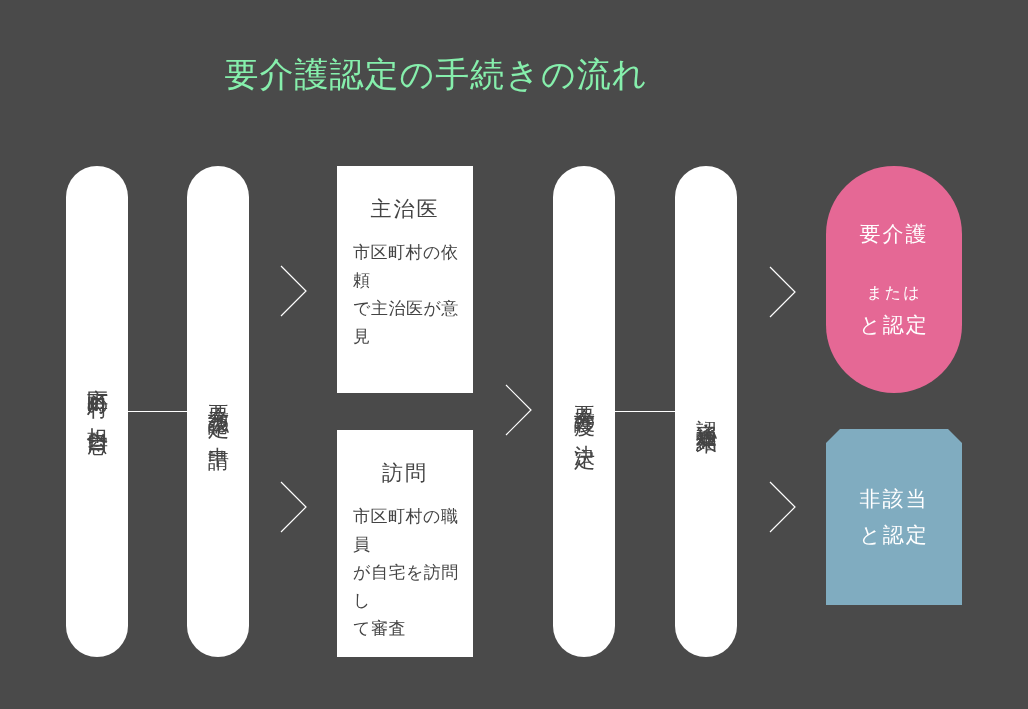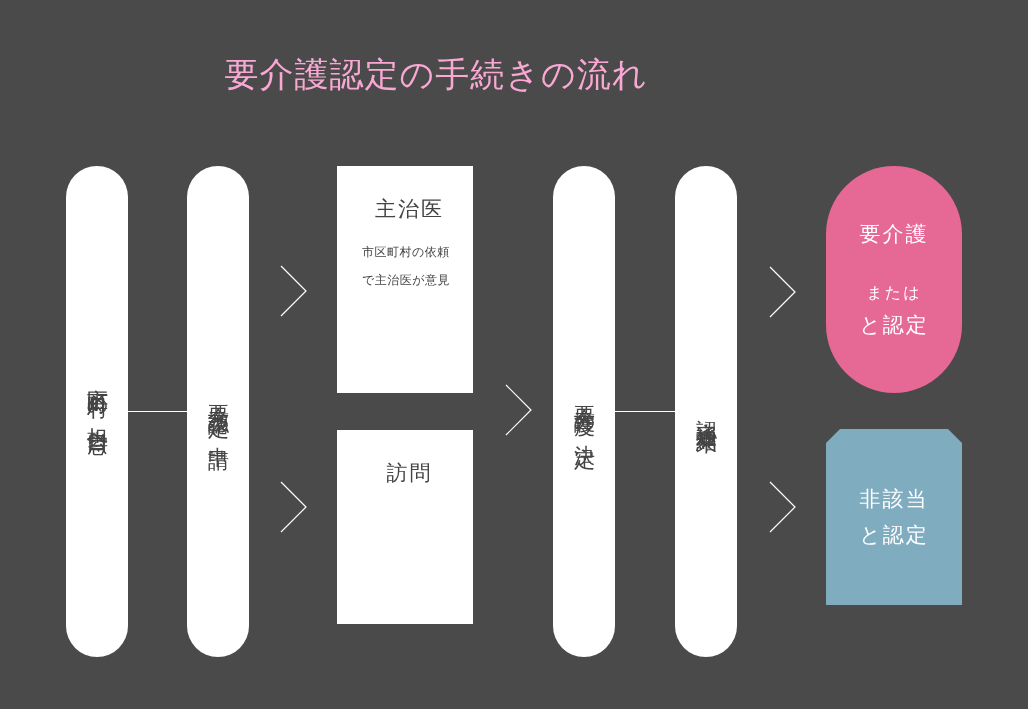--- a/index.html
+++ b/index.html
@@ -1,23 +1,23 @@
 <!DOCTYPE html>
 <html><head>
 <meta charset="utf-8">
 <style>
   * { margin:0; padding:0; box-sizing:border-box; }
   html, body { width:1028px; height:709px; background:#4a4a4a; overflow:hidden; }
   body { position:relative; font-family:"DejaVu Sans", "Liberation Sans", sans-serif; }
-  .title { position:absolute; left:0; width:872px; top:52px; text-align:center; color:#f9a8d4; font-size:34px; letter-spacing:1px; }
+  .title { position:absolute; left:0; width:872px; top:52px; text-align:center; color:#86efac; font-size:34px; letter-spacing:1px; }
   .pill { position:absolute; background:#fff; border-radius:31px; width:62px; top:166px; height:491px; display:flex; align-items:center; justify-content:center; }
   .vtext { writing-mode:vertical-rl; color:#444; font-size:21px; letter-spacing:3px; line-height:1; }
-  .card { position:absolute; background:#fff; width:136px; left:337px; color:#444; text-align:center;padding-left:9px; }
+  .card { position:absolute; background:#fff; width:136px; left:337px; color:#444; text-align:center; }
   .card .head { font-size:21px; line-height:34px; margin-top:26px; letter-spacing:2px; }
-  .card .body { font-size:12px; line-height:28px; text-align:left; padding:0 12px 0 16px; margin-top:12px; letter-spacing:0.5px; }
+  .card .body { font-size:17px; line-height:28px; text-align:left; padding:0 12px 0 16px; margin-top:12px; letter-spacing:0.5px; }
   .connector { position:absolute; height:1px; background:#fff; top:411px; }
   .chev { position:absolute; width:28px; height:56px; }
   .result-pink { position:absolute; left:826px; top:166px; width:136px; height:227px; background:#e56895; border-radius:68px; color:#fff; text-align:center; display:flex; flex-direction:column; justify-content:center; }
   .result-blue { position:absolute; left:826px; top:429px; width:136px; height:176px; background:#80acc0; color:#fff; text-align:center; display:flex; flex-direction:column; justify-content:center;
     clip-path:polygon(14px 0, 122px 0, 136px 14px, 136px 214px, 122px 228px, 14px 228px, 0 214px, 0 14px); }
   .big { font-size:21px; line-height:36px; letter-spacing:2px; }
   .small { font-size:16px; line-height:28px; letter-spacing:2px;margin-top:27px; }
 </style>
 </head>
 <body>
@@ -43,23 +43,28 @@
 <div class="card" style="top:166px; height:227px;">
   <div class="head">
     <div>主治医</div>
   </div>
   <div class="body">
     <div>市区町村の依頼</div>
     <div>で主治医が意見</div>
   </div>
 </div>
 
-<div class="card" style="top:430px; height:194px;">
+<div class="card" style="top:430px; height:227px;">
   <div class="head">
     <div>訪問</div>
+  </div>
+  <div class="body">
+    <div>市区町村の職員</div>
+    <div>が自宅を訪問し</div>
+    <div>て審査</div>
   </div>
 </div>
 
 <svg class="chev" style="left:505px; top:384px;" viewBox="0 0 28 56">
   <polyline points="1,1 26,26 1,51" fill="none" stroke="#fff" stroke-width="1.2"></polyline>
 </svg>
 
 <div class="pill" style="left:553px;">
   <span class="vtext">要介護度の決定</span>
 </div>

